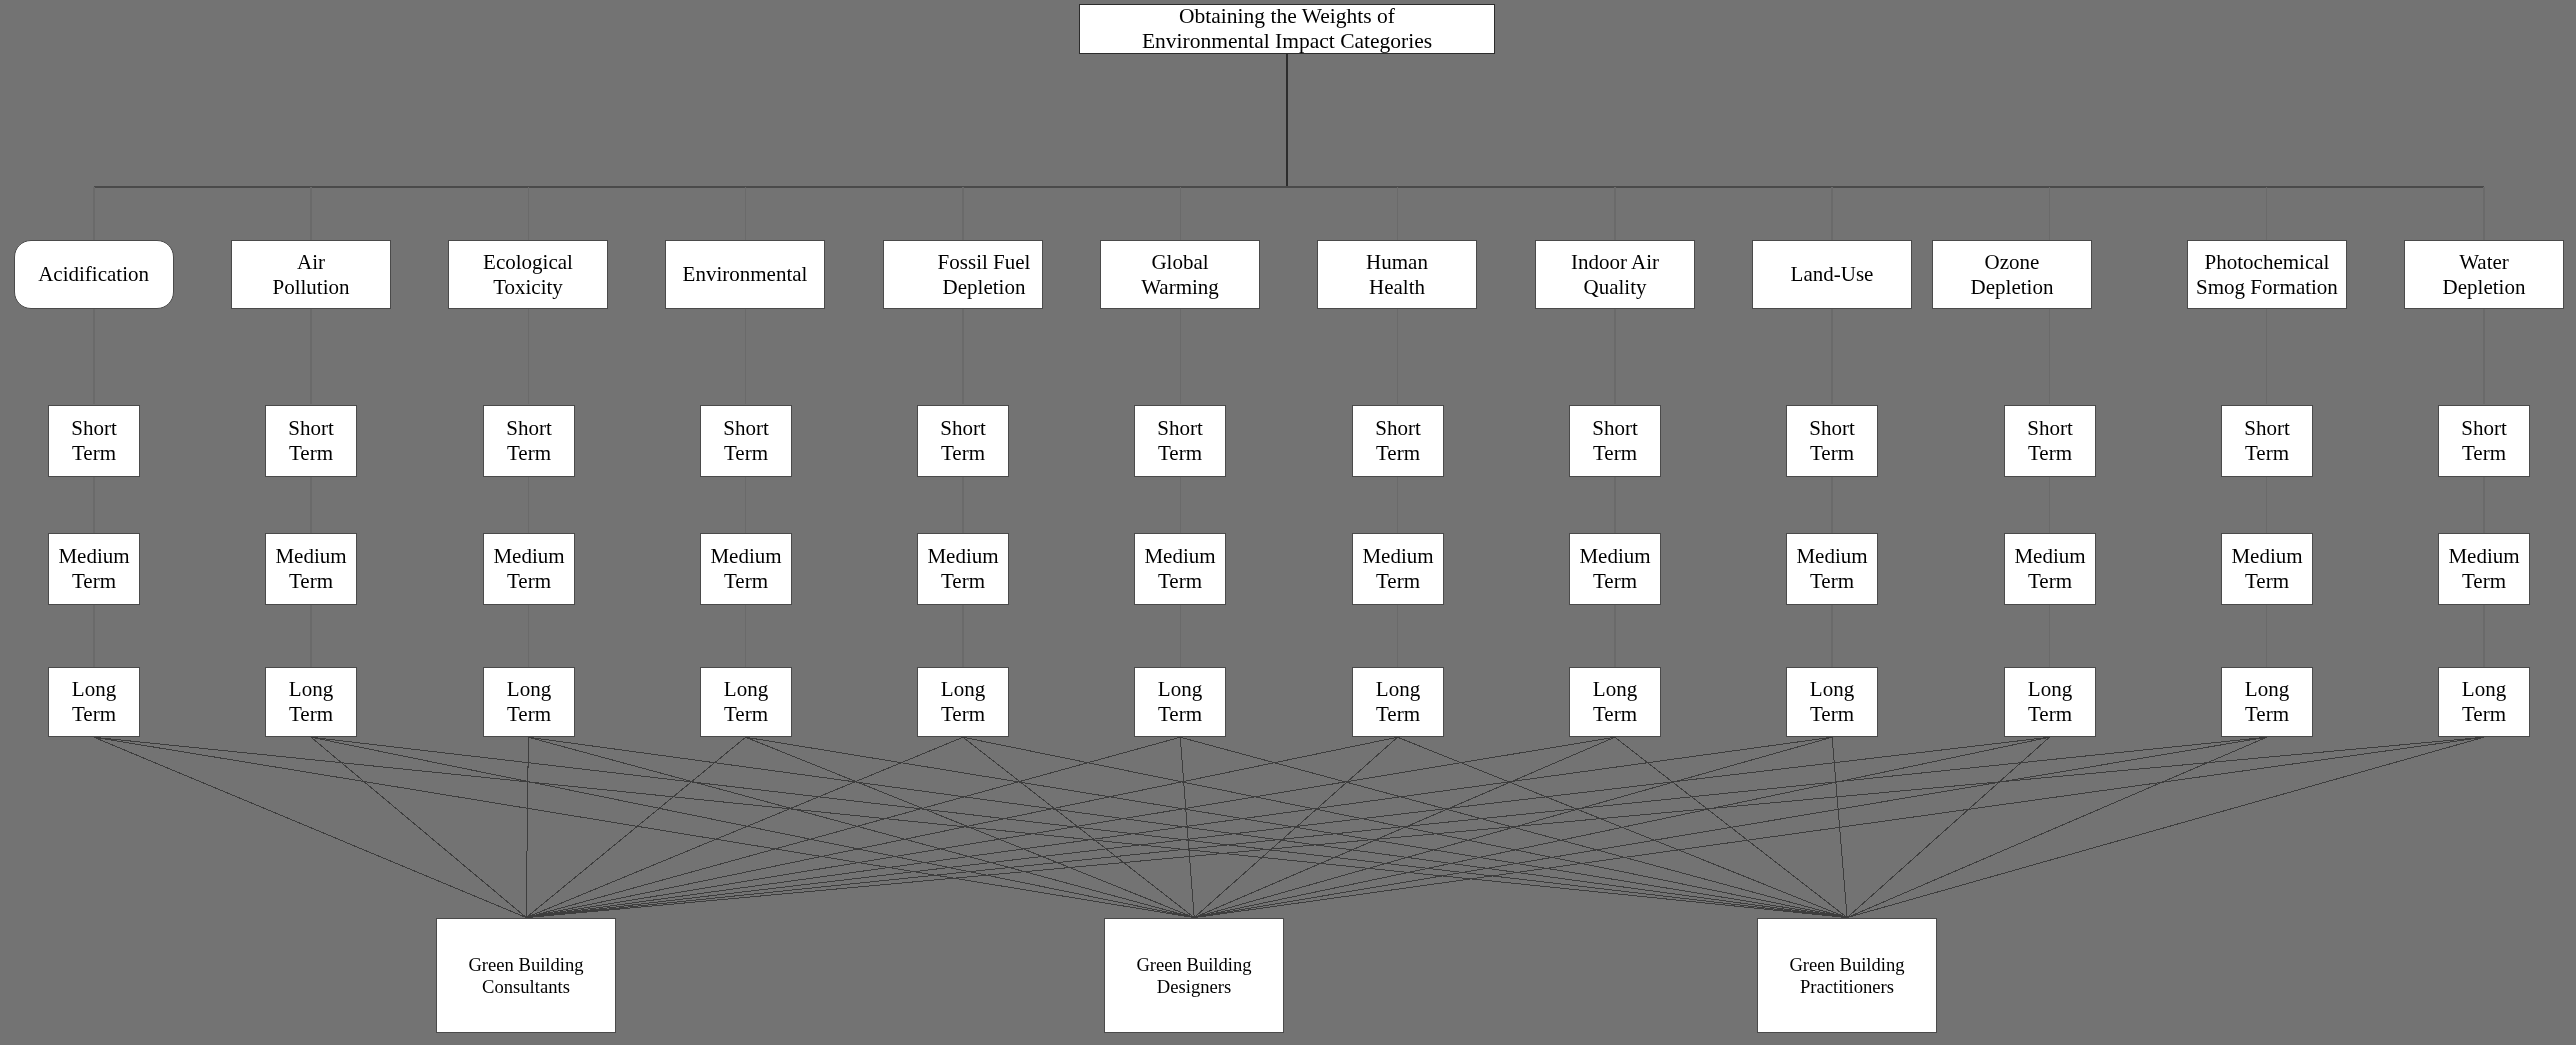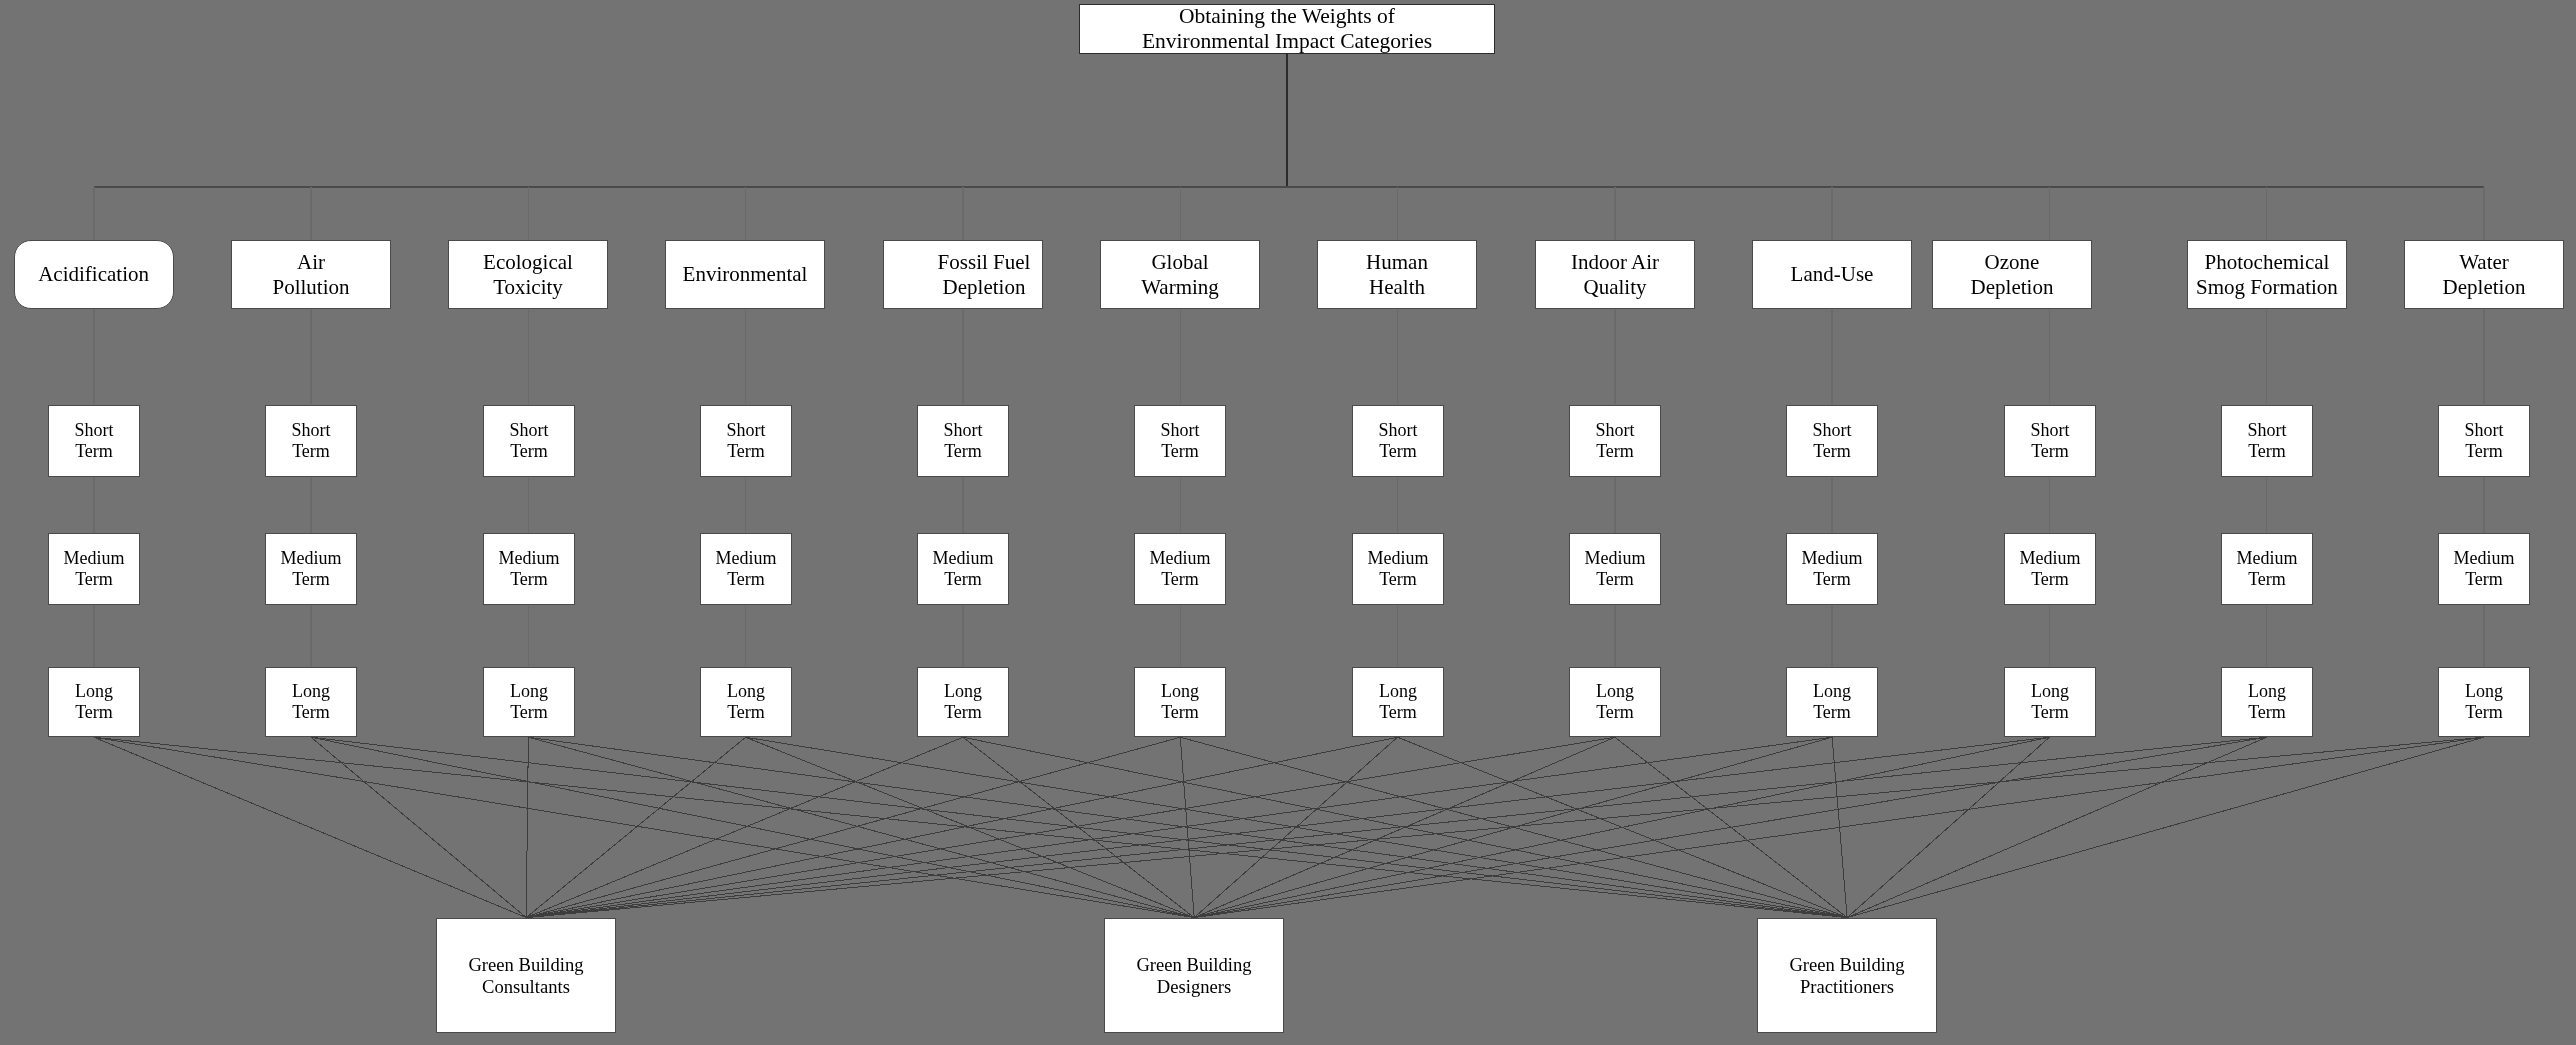--- a/index.html
+++ b/index.html
@@ -40,21 +40,21 @@
   .node-goal {
     border-color: #2c2c2c;
     font-size: 21.5px;
   }
   .node-criterion {
     border-color: #4a4a4a;
     font-size: 21px;
   }
   .node-sub {
     border-color: #4a4a4a;
-    font-size: 18px;
+    font-size: 21px;
   }
   .node-alt {
     border-color: #4a4a4a;
     font-size: 18.6px;
   }
   .node-label {
     padding: 0 3.6px;
     white-space: pre-line;
   }
 </style>

